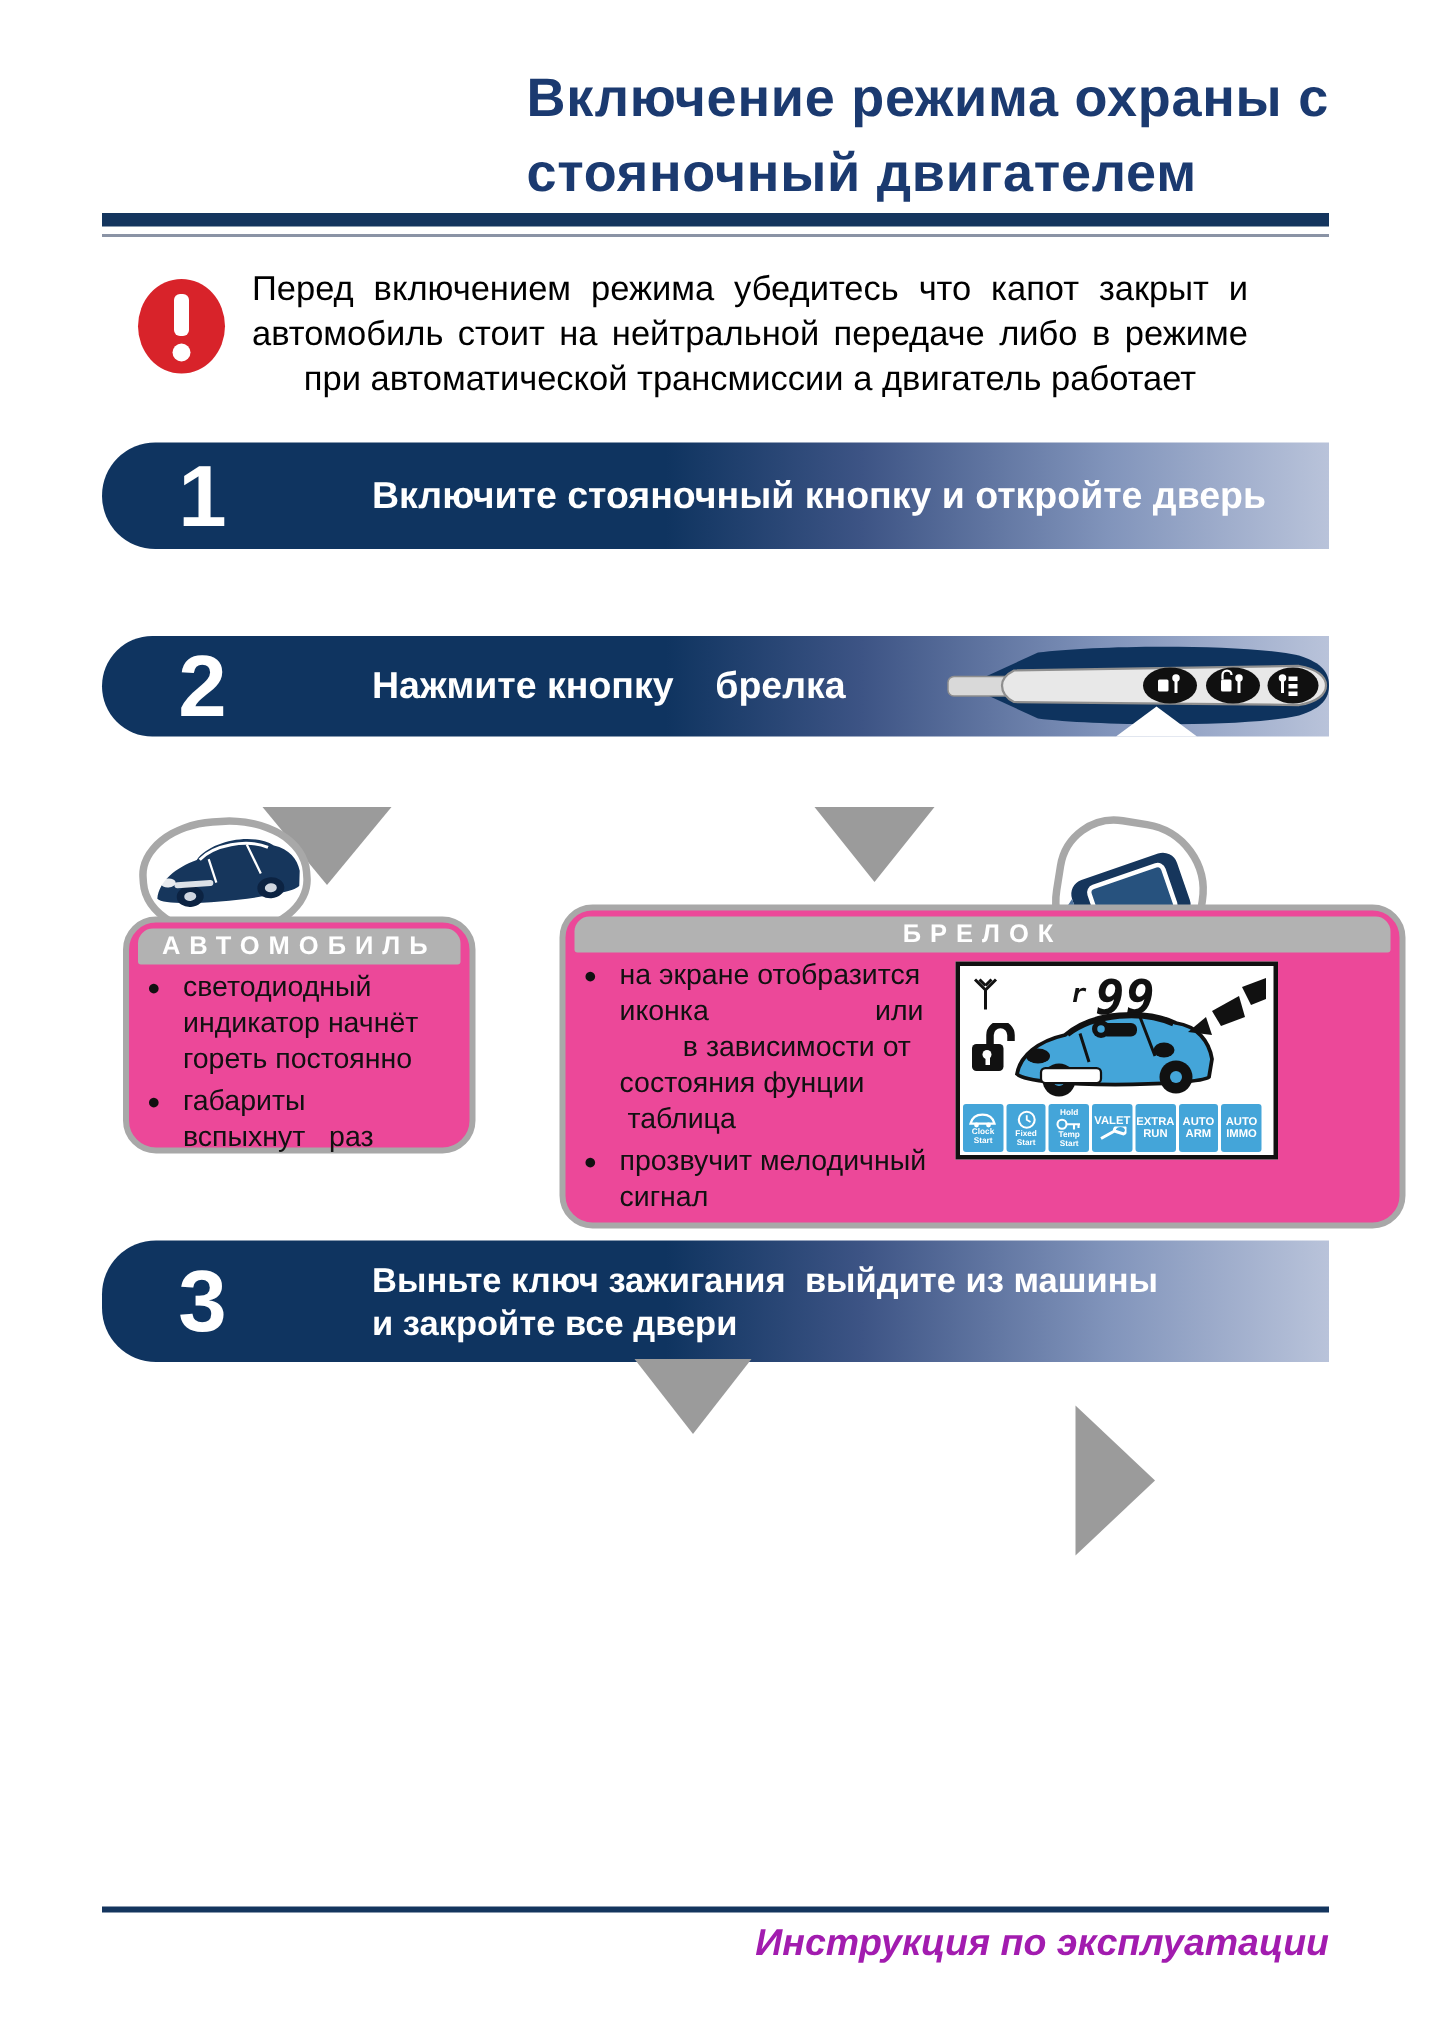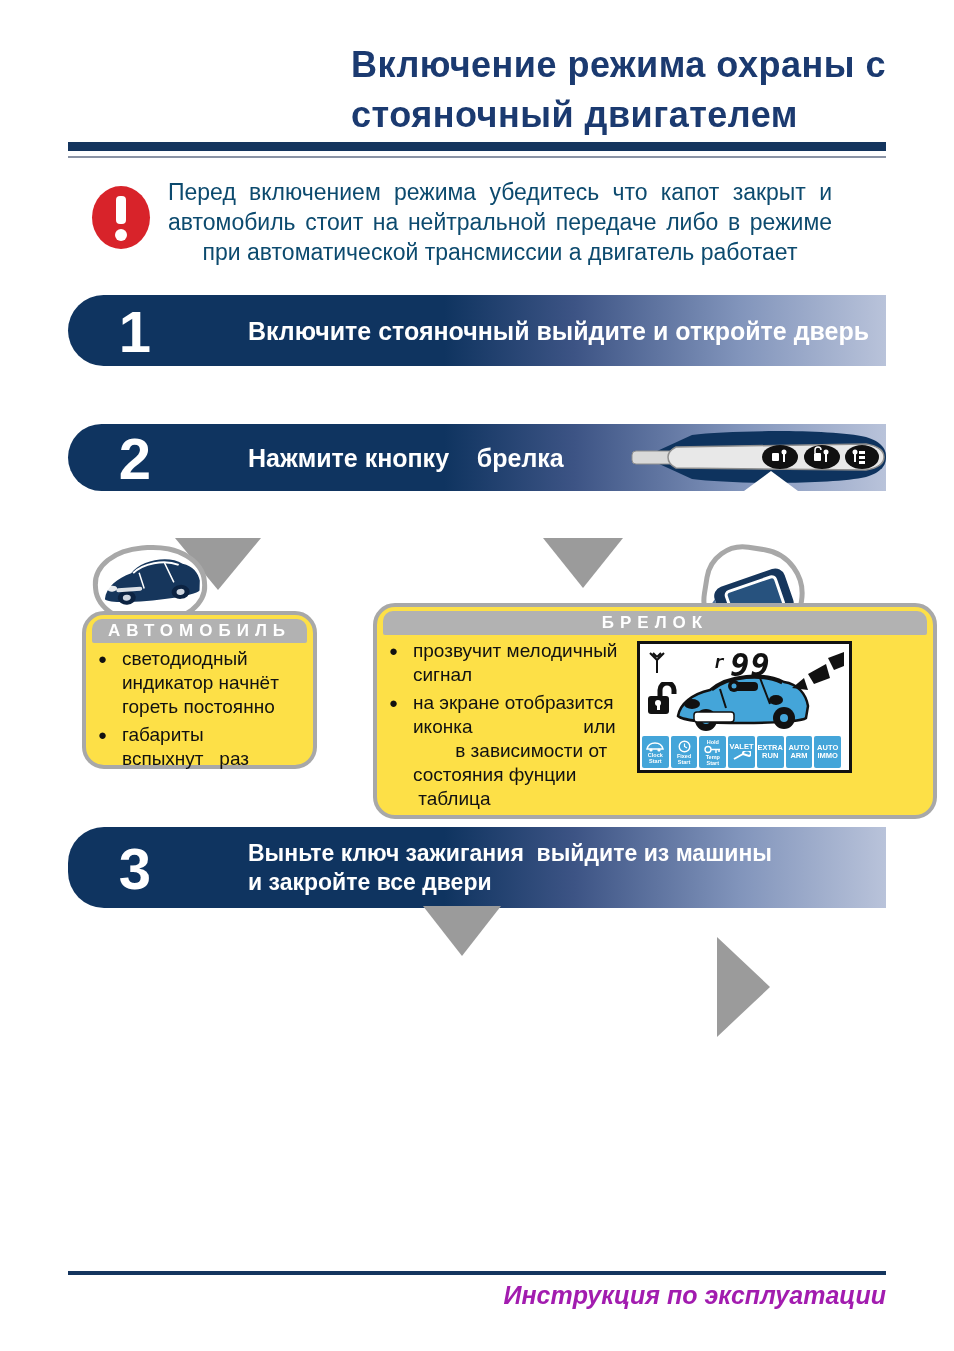--- a/index.html
+++ b/index.html
@@ -10,21 +10,21 @@
   .title{position:absolute;top:40px;right:68px;text-align:left;color:#1b3a70;
          font-size:36px;font-weight:bold;line-height:50px;letter-spacing:0.5px;}
   .rule-thick{position:absolute;left:68px;top:142px;width:818px;height:9px;background:#14355e;}
   .rule-thin{position:absolute;left:68px;top:156px;width:818px;height:2px;background:#8a93a5;}
 
   
   .warn-icon{position:absolute;left:92px;top:186px;width:58px;height:63px;background:#d8232a;
              border-radius:50%;}
   .warn-icon .bar{position:absolute;left:24px;top:10px;width:10px;height:28px;background:#ffffff;border-radius:4px;}
   .warn-icon .dot{position:absolute;left:23px;top:43px;width:12px;height:12px;background:#ffffff;border-radius:50%;}
-  .warn-text{position:absolute;left:168px;top:177px;width:664px;color:#0c4a6e;
+  .warn-text{position:absolute;left:168px;top:177px;width:664px;color:#000000;
              font-size:23px;line-height:30px;white-space:normal;}
   .warn-line{text-align:justify;text-align-last:justify;}
   .warn-line.center{text-align:right;text-align-last:center;}
 
   
   .step-bar{position:absolute;left:68px;width:818px;border-radius:36px 0 0 36px;
             background:linear-gradient(90deg,#0f3460 0%,#0f3460 46%,#3d5485 62%,#8194bb 82%,#b9c3da 100%);
             color:#ffffff;}
   .step-num{position:absolute;left:32px;top:50%;transform:translateY(-50%);width:70px;text-align:center;
             font-size:58px;font-weight:bold;color:#ffffff;}
@@ -51,21 +51,21 @@
              border-left:53px solid #9b9b9b;}
 
   
   .badge{position:absolute;background:#ffffff;border:5px solid #a8a8a8;}
   #car-badge{left:93px;top:545px;width:104px;height:70px;border-radius:45% 50% 45% 50%;transform:rotate(-4deg);}
   #car-badge svg{position:absolute;left:-2px;top:-6px;}
   #fob-badge{left:702px;top:546px;width:92px;height:92px;border-radius:38% 46% 40% 46%;transform:rotate(9deg);}
   #fob-badge svg{position:absolute;left:-6px;top:2px;}
 
   
-  .panel{position:absolute;background:#fde047;border:4px solid #a8a8a8;border-radius:22px;}
+  .panel{position:absolute;background:#ec4899;border:4px solid #a8a8a8;border-radius:22px;}
   #car-panel{left:82px;top:611px;width:227px;height:150px;}
   #remote-panel{left:325px;top:603px;width:556px;height:208px;margin-left:48px;}
   .panel-header{margin:4px 6px 2px 6px;height:24px;background:#b2b2b2;border-radius:10px 10px 2px 2px;
                 color:#ffffff;font-weight:bold;font-size:17px;letter-spacing:6px;
                 display:flex;align-items:center;justify-content:center;}
   .bullets{padding:2px 8px 0 10px;}
   .bullet{position:relative;padding-left:26px;color:#111111;font-weight:normal;font-size:19px;
           line-height:24px;white-space:pre-wrap;margin-bottom:4px;}
   .bullet::before{content:"●";position:absolute;left:2px;top:0;font-size:15px;}
   #remote-panel .bullets{width:300px;}
@@ -111,21 +111,21 @@
       <div class="dot"></div>
   </div>
   <div class="warn-text">
     <div class="warn-line">Перед  включением  режима  убедитесь   что  капот  закрыт  и</div>
     <div class="warn-line">автомобиль  стоит  на  нейтральной  передаче   либо  в  режиме</div>
     <div class="warn-line center">при автоматической трансмиссии   а двигатель работает</div>
   </div>
 
   <div class="step-bar" id="step1">
     <div class="step-num">1</div>
-    <div class="step-label">Включите стояночный выйдите и откройте дверь</div>
+    <div class="step-label">Включите стояночный кнопку и откройте дверь</div>
   </div>
 
   <div class="step-bar" id="step2">
     <div class="step-num">2</div>
     <div class="step-label">Нажмите кнопку    брелка</div>
   </div>
   <svg class="remote-svg" viewBox="0 0 262 60">
     <path d="M14,30 L62,8 C100,3 200,2 236,10 C252,15 256,22 256,30 C256,38 252,45 236,50 C200,58 100,57 62,52 Z" fill="#0e335e"></path>
     <rect x="2" y="24" width="48" height="13" rx="4" fill="#d9d9d9" stroke="#8f8f8f" stroke-width="1"></rect>
     <path d="M46,20 L236,17 C248,19 254,24 254,30 C254,36 248,41 236,43 L46,41 C40,38 38,34 38,30 C38,26 40,23 46,20 Z" fill="#e8e8e8" stroke="#8f8f8f" stroke-width="1.5"></path>
@@ -183,27 +183,27 @@
 индикатор начнёт
 гореть постоянно</div>
       <div class="bullet">габариты
 вспыхнут   раз</div>
     </div>
   </div>
 
   <div class="panel" id="remote-panel">
     <div class="panel-header">БРЕЛОК</div>
     <div class="bullets">
-      <div class="bullet">прозвучит мелодичный
-сигнал</div>
       <div class="bullet">на экране отобразится
 иконка                     или
         в зависимости от
 состояния фунции
  таблица</div>
+      <div class="bullet">прозвучит мелодичный
+сигнал</div>
     </div>
   </div>
 
   <div class="lcd">
     <svg class="lcd-antenna" width="18" height="22" viewBox="0 0 18 22">
       <path d="M9,21 V8 M2,1 L9,8 L16,1 M5,1 L9,5 M13,1 L9,5" stroke="#111" stroke-width="2" fill="none"></path>
     </svg>
     <div class="lcd-counter">
       <span class="pre">r</span><span class="num">99</span>
     </div>

